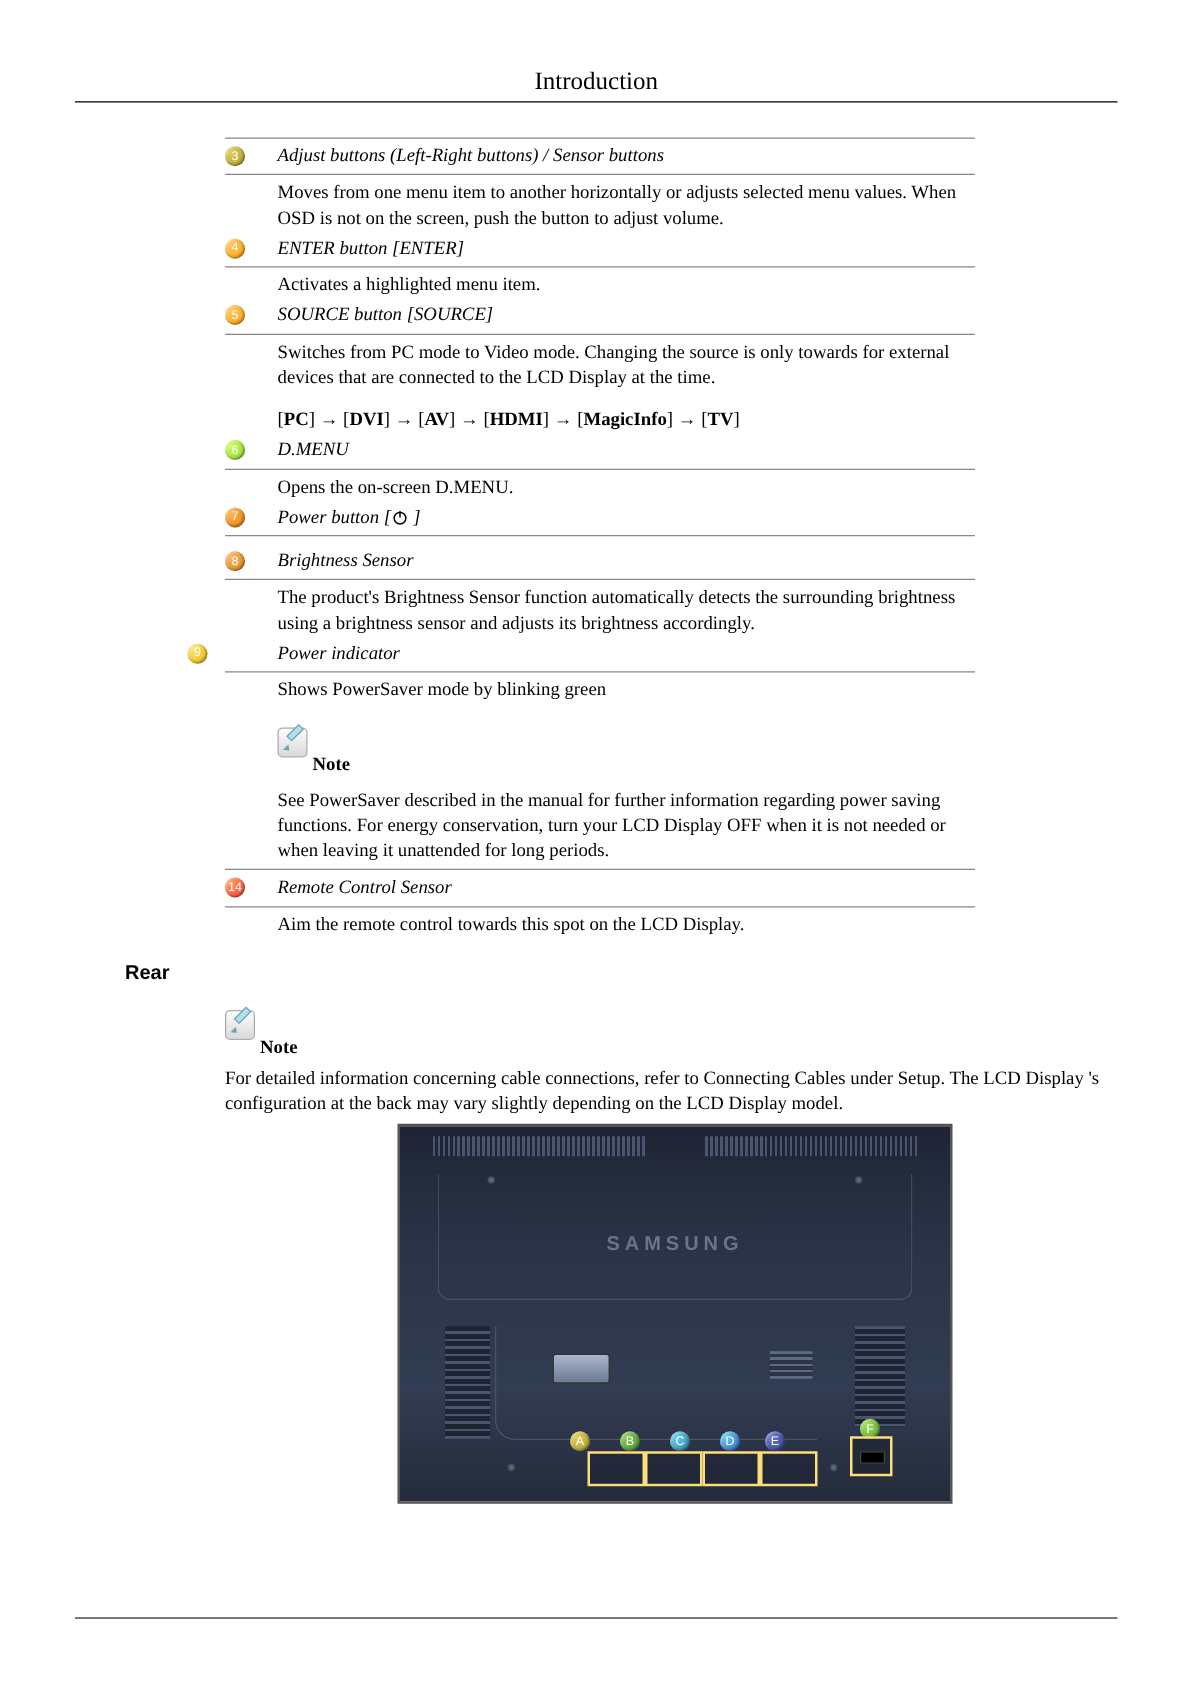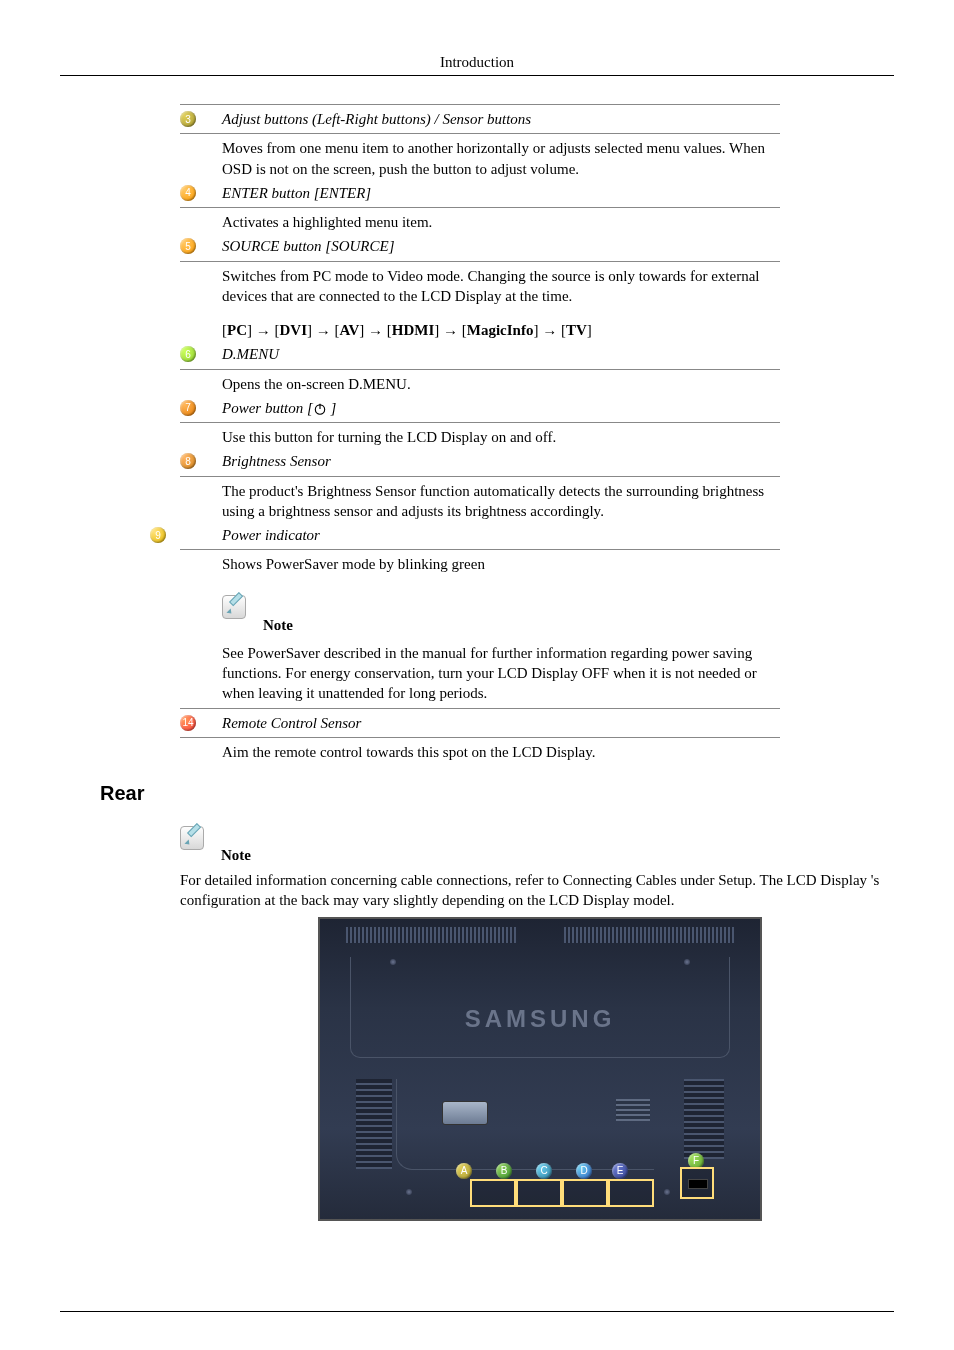--- a/index.html
+++ b/index.html
@@ -9,21 +9,21 @@
     font-family: "Times New Roman", Times, serif;
     font-size: 15px;
     color: #000;
     width: 954px;
   }
   .page {
     padding: 54px 60px 40px 60px;
   }
   .header-title {
     text-align: center;
-    font-size: 15px;
+    font-size: 20px;
     margin-bottom: 4px;
   }
   .hr-thin {
     border: none;
     border-top: 1px solid #000;
     margin: 0;
   }
   .content {
     margin-top: 28px;
     margin-left: 120px;
@@ -73,21 +73,21 @@
   .c-orange  { background: radial-gradient(circle at 30% 30%, #ffc763, #ff9d00); }
   .c-lime    { background: radial-gradient(circle at 30% 30%, #ccff5a, #8ecf2f); }
   .c-gold    { background: radial-gradient(circle at 30% 30%, #ffe27a, #e6b800); }
   .c-darkorange { background: radial-gradient(circle at 30% 30%, #ffb65a, #e67a00); }
   .c-dorange2 { background: radial-gradient(circle at 30% 30%, #ffb463, #d48417); }
   .c-red     { background: radial-gradient(circle at 30% 30%, #ff9a5a, #ff3b3b); }
 
   .note-line {
     display: flex;
     align-items: center;
-    gap: 17px;
+    gap: 4px;
     margin: 4px 0 2px 0;
   }
   .note-icon {
     width: 22px;
     height: 22px;
     border: 1px solid #aaa;
     border-radius: 4px;
     background: linear-gradient(#fefefe, #d8d8d8);
     display: inline-flex;
     align-items: center;
@@ -121,21 +121,21 @@
   }
 
   .power-symbol {
     display: inline-block;
     vertical-align: middle;
   }
 
   .section-title {
     font-family: Arial, Helvetica, sans-serif;
     font-weight: bold;
-    font-size: 20px;
+    font-size: 16px;
     margin-top: 18px;
     margin-left: 40px;
   }
 
   .note-block {
     margin-left: 120px;
     margin-right: 0px;
     width: 720px;
     margin-top: 6px;
   }
@@ -169,21 +169,21 @@
   .dot-screw {
     position: absolute;
     width: 6px; height: 6px; border-radius: 50%;
     background: radial-gradient(#6a7490, #2a3144);
   }
   .brand {
     position: absolute;
     left: 0; right: 0; top: 86px;
     text-align: center;
     font-family: Arial, sans-serif;
-    font-size: 24px;
+    font-size: 16px;
     letter-spacing: 4px;
     color: #6a748a;
     font-weight: bold;
   }
   .bezel {
     position: absolute;
     left: 30px; right: 30px; top: 38px; height: 100px;
     border: 1px solid #4a5468;
     border-radius: 0 0 10px 10px;
     border-top: none;
@@ -361,21 +361,20 @@
         <div class="text-cell italic">
           <span>Power button [</span><svg class="power-symbol" width="14" height="14" viewBox="0 0 24 24" fill="none" stroke="#000" stroke-width="2">
               <circle cx="12" cy="13" r="8"></circle>
               <line x1="12" y1="3" x2="12" y2="12"></line>
             </svg><span> ]</span>
         </div>
       </div>
       <hr class="hr-row">
       <div class="row">
         <div class="num-cell"></div>
-        <div class="text-cell">Use this button for turning the LCD Display on and off.</div>
       </div>
 
       <div class="row">
         <div class="num-cell">
             <span class="badge c-dorange2">8</span>
           </div>
         <div class="text-cell italic">Brightness Sensor</div>
       </div>
       <hr class="hr-row">
       <div class="row">

